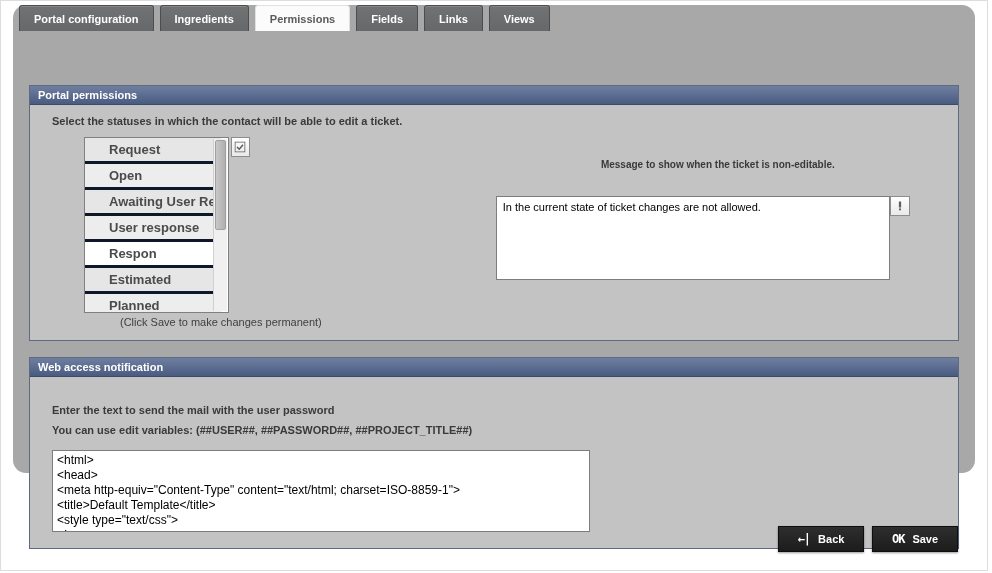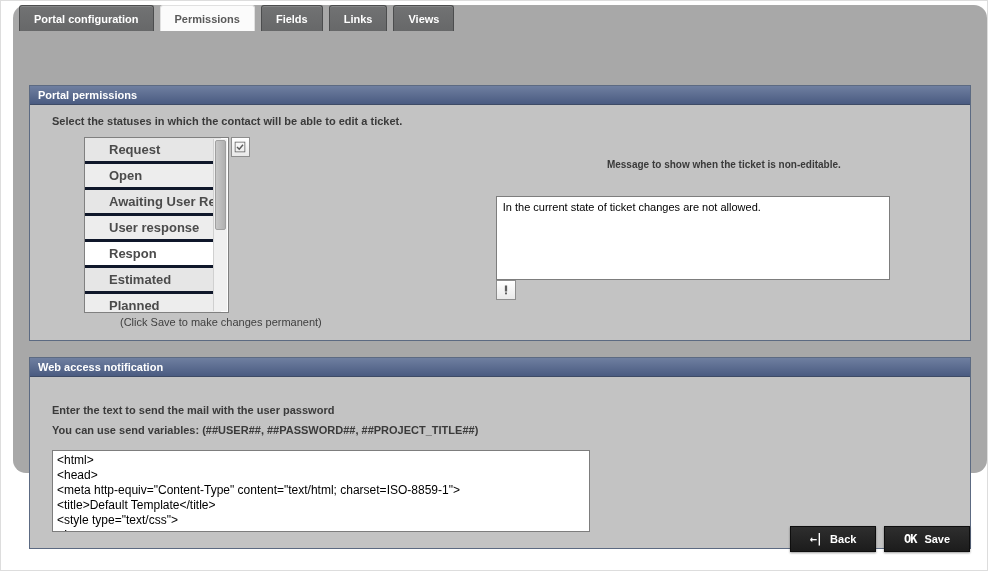--- a/index.html
+++ b/index.html
@@ -14,21 +14,21 @@
     background: #fff;
   }
   .page {
     width: 988px;
     height: 571px;
     background: #fff;
     border: 1px solid #ddd;
     position: relative;
   }
   .inner {
-    margin: 4px 0 0 12px;
+    margin: 4px 12px 0 12px;
     background: #a8a8a8;
     height: 468px;
     position: relative;
     border-top-left-radius: 4px;
     border-top-right-radius: 4px;
     border-radius: 13px;
   }
 
   
   .tabs {
@@ -169,21 +169,21 @@
     flex: 1;
     margin-left: 160px;
   }
   .msg-label {
     color: #3a3a3a;
     font-weight: bold;
     font-size: 10px;
     margin: 22px 0 26px 0;
     text-align: center;
   }
-  .msg-row { display: flex; align-items: flex-start; gap: 0; flex-direction: column; }
+  .msg-row { display: flex; align-items: flex-start; gap: 0; }
   .msg-area {
     width: 394px;
     height: 84px;
     resize: none;
     border: 1px solid #7d7d7d;
     font-family: Verdana, Arial, sans-serif;
     font-size: 11px;
     padding: 4px 6px;
   }
 
@@ -233,20 +233,21 @@
   }
 </style>
 </head>
 <body>
 
 <div class="page">
   <div class="inner">
 
     <div class="tabs">
       <div class="tab">Portal configuration</div>
+      <div class="tab">Ingredients</div>
       <div class="tab active">Permissions</div>
       <div class="tab">Fields</div>
       <div class="tab">Links</div>
       <div class="tab">Views</div>
     </div>
 
     <div class="content">
 
       <div class="panel">
         <div class="panel-head">Portal permissions</div>
@@ -297,21 +298,21 @@
             </div>
 
           </div>
         </div>
       </div>
 
       <div class="panel" style="position:relative;">
         <div class="panel-head">Web access notification</div>
         <div class="panel-body notif-body">
           <div class="notif-text1">Enter the text to send the mail with the user password</div>
-          <div class="notif-text2">You can use send variables: (##USER##, ##PASSWORD##, ##PROJECT_TITLE##)</div>
+          <div class="notif-text2">You can use edit variables: (##USER##, ##PASSWORD##, ##PROJECT_TITLE##)</div>
           <textarea class="notif-area" style="">&lt;html&gt;
 &lt;head&gt;
 &lt;meta http-equiv="Content-Type" content="text/html; charset=ISO-8859-1"&gt;
 &lt;title&gt;Default Template&lt;/title&gt;
 &lt;style type="text/css"&gt;
 &lt;!--</textarea>
 
           <div class="buttons">
             <div class="btn">
               <span class="glyph">←|</span>

